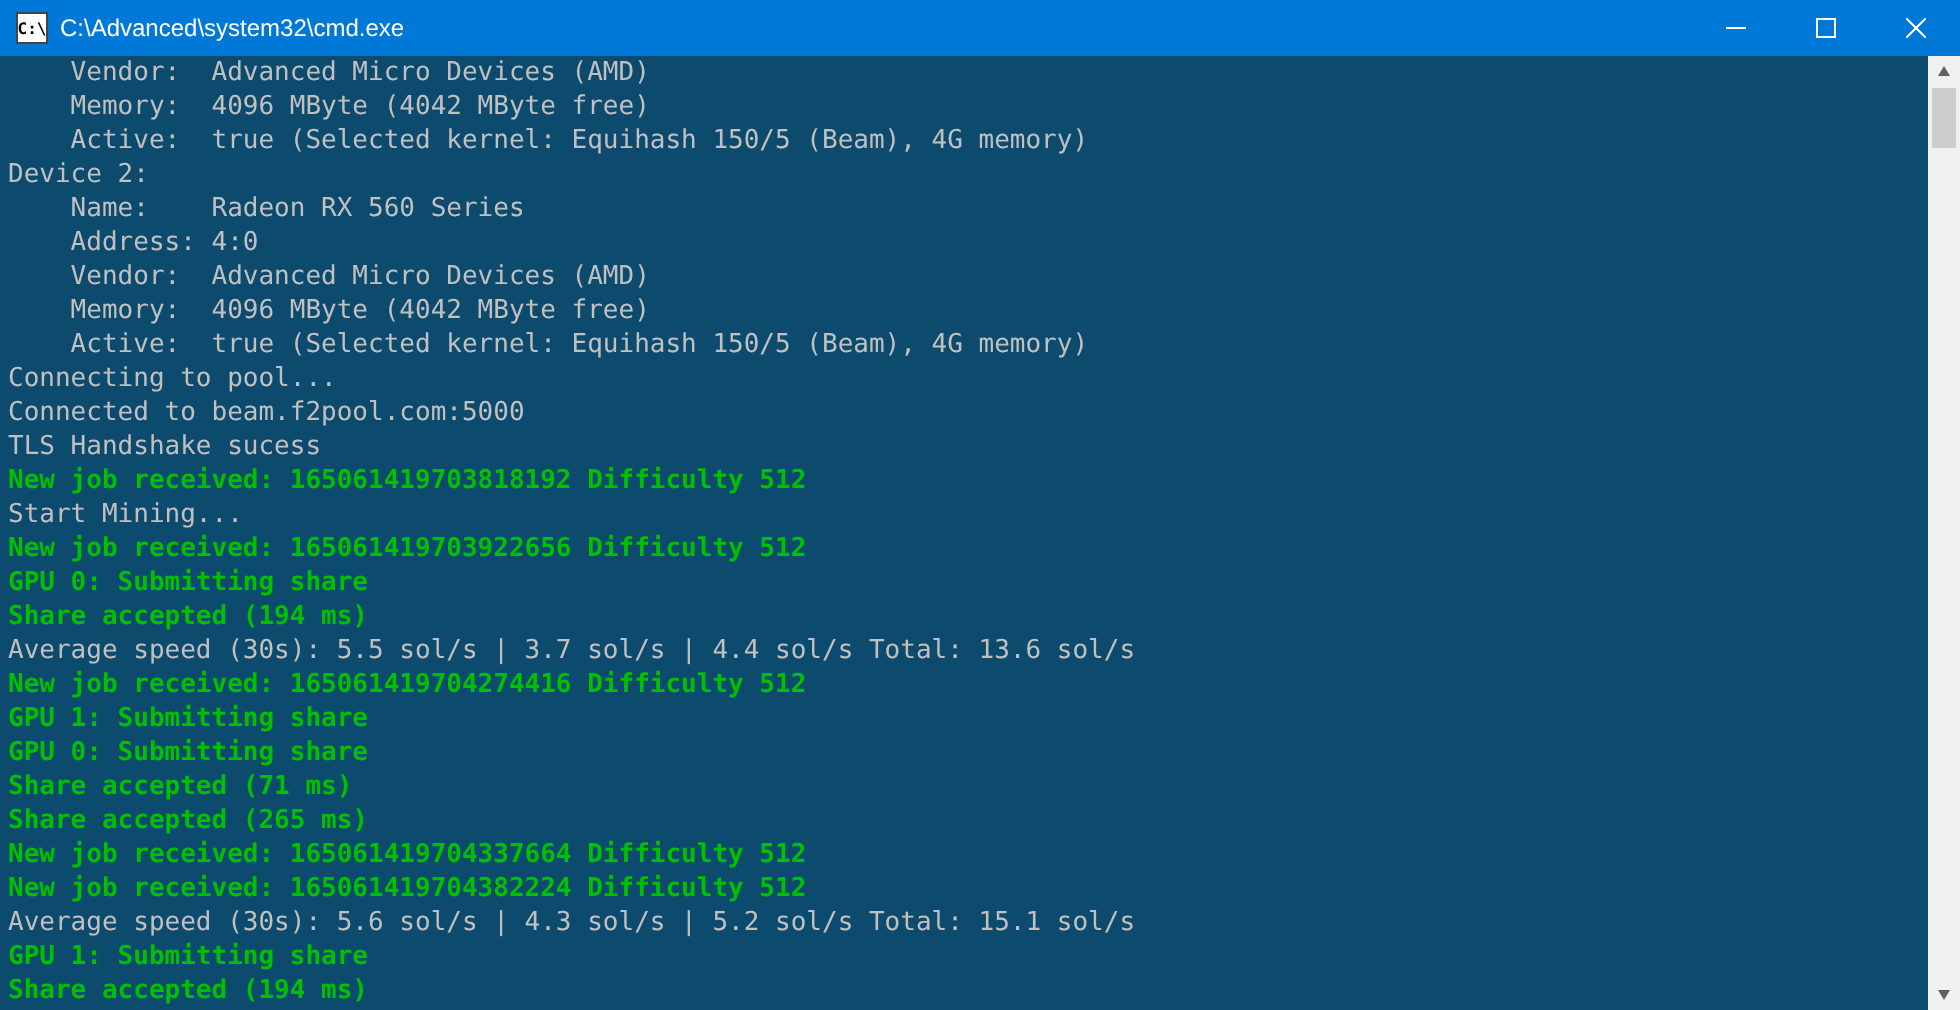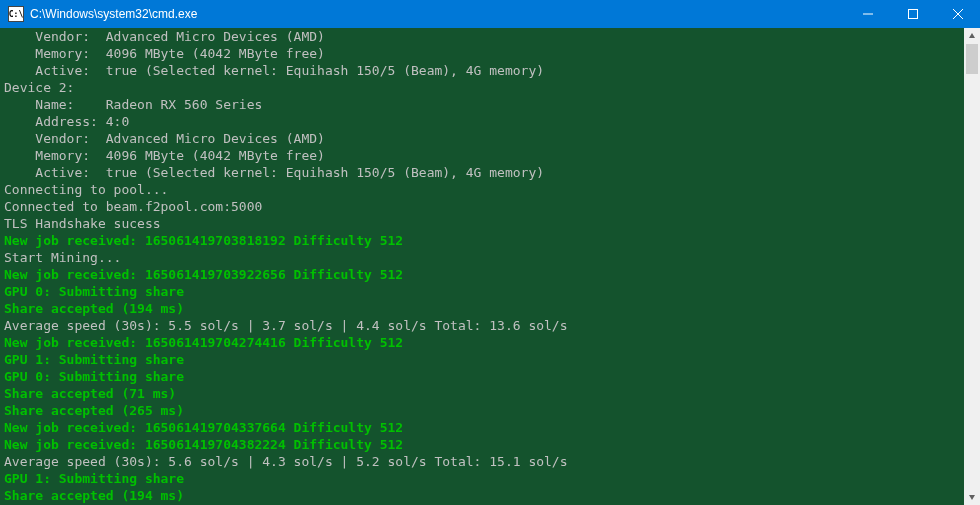--- a/index.html
+++ b/index.html
@@ -42,21 +42,21 @@
     .titlebar-btn {
       width: 45px;
       display: flex;
       align-items: center;
       justify-content: center;
       color: #fff;
     }
     .titlebar-btn svg { display: block; }
     .console-body {
       flex: 1;
-      background: #14532d;
+      background: #0c4a6e;
       color: #c0c0c0;
       padding: 2px 0 2px 4px;
       line-height: 17px;
       white-space: pre;
       position: relative;
       overflow: hidden;
     }
     .console-content {
       position: absolute;
       top: 0; left: 4px; right: 16px; bottom: 0;
@@ -88,21 +88,21 @@
     }
     .line { display: block; }
     .white { color: #c0c0c0; }
     .green { color: #00c000; font-weight: bold; }
   </style>
 </head>
 <body>
 
 <div class="titlebar">
   <div class="titlebar-icon">C:\</div>
-  <div class="titlebar-text">C:\Windows\system32\cmd.exe</div>
+  <div class="titlebar-text">C:\Advanced\system32\cmd.exe</div>
   <div class="titlebar-controls">
     <div class="titlebar-btn">
       <svg width="10" height="10" viewBox="0 0 10 10">
           <line x1="0" y1="5" x2="10" y2="5" stroke="#fff" stroke-width="1"></line>
         </svg>
     </div>
     <div class="titlebar-btn">
       <svg width="10" height="10" viewBox="0 0 10 10">
           <rect x="0.5" y="0.5" width="9" height="9" fill="none" stroke="#fff" stroke-width="1"></rect>
         </svg>

